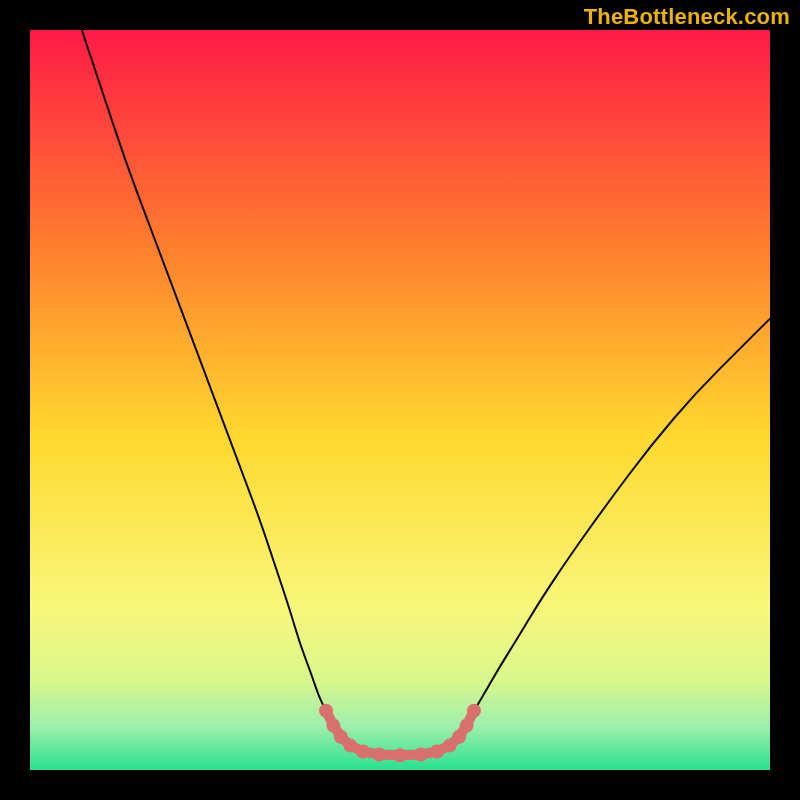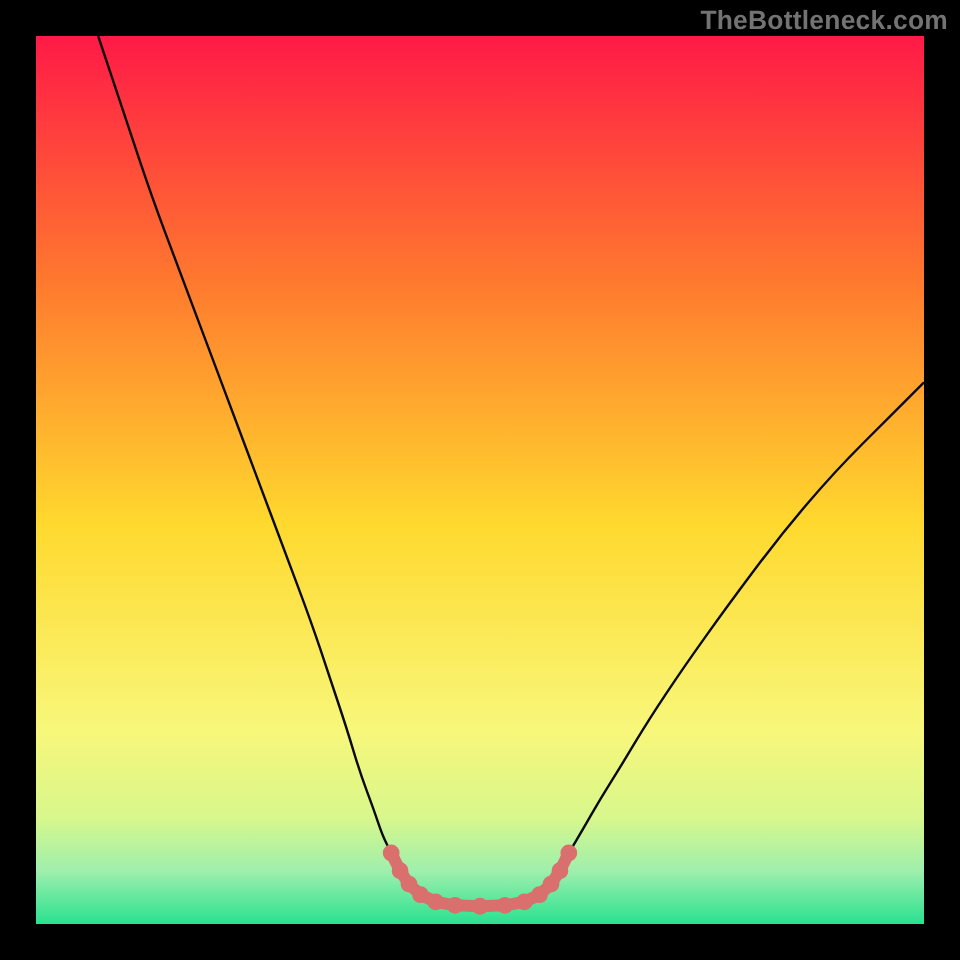--- a/index.html
+++ b/index.html
@@ -14,21 +14,21 @@
   .frame {
     position: relative;
     width: 800px;
     height: 800px;
     background: #000;
   }
   .watermark {
     position: absolute;
     top: 4px;
     right: 10px;
-    color: #737373;
+    color: #eab308;
     font-size: 22px;
     font-weight: 600;
     letter-spacing: 0.2px;
     user-select: none;
     z-index: 5;
     text-align: right;
   }
   .plot-area {
     position: absolute;
     left: 30px;

